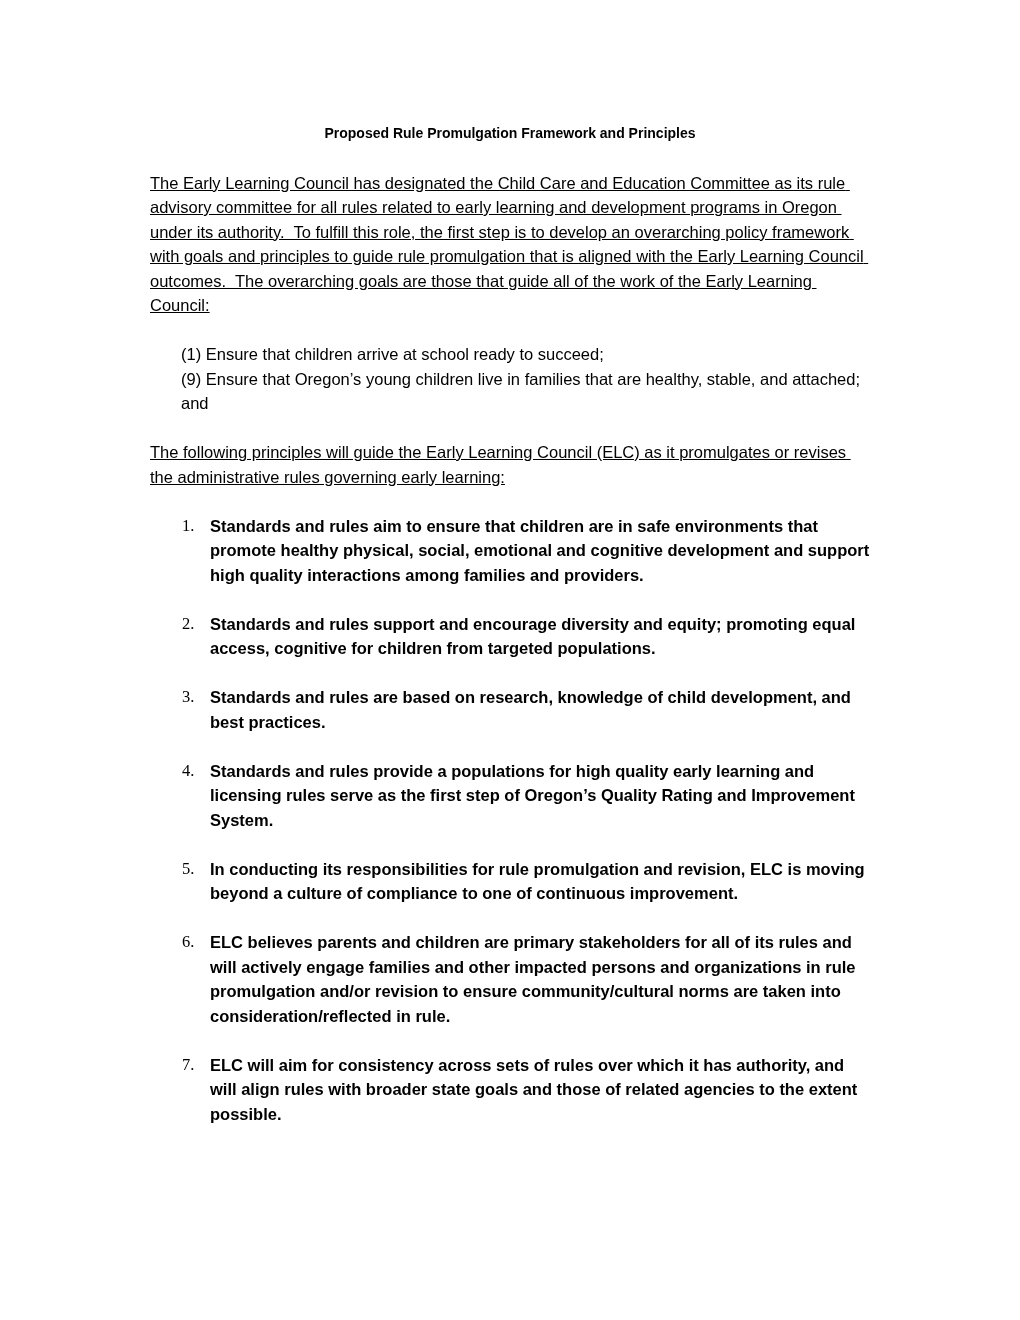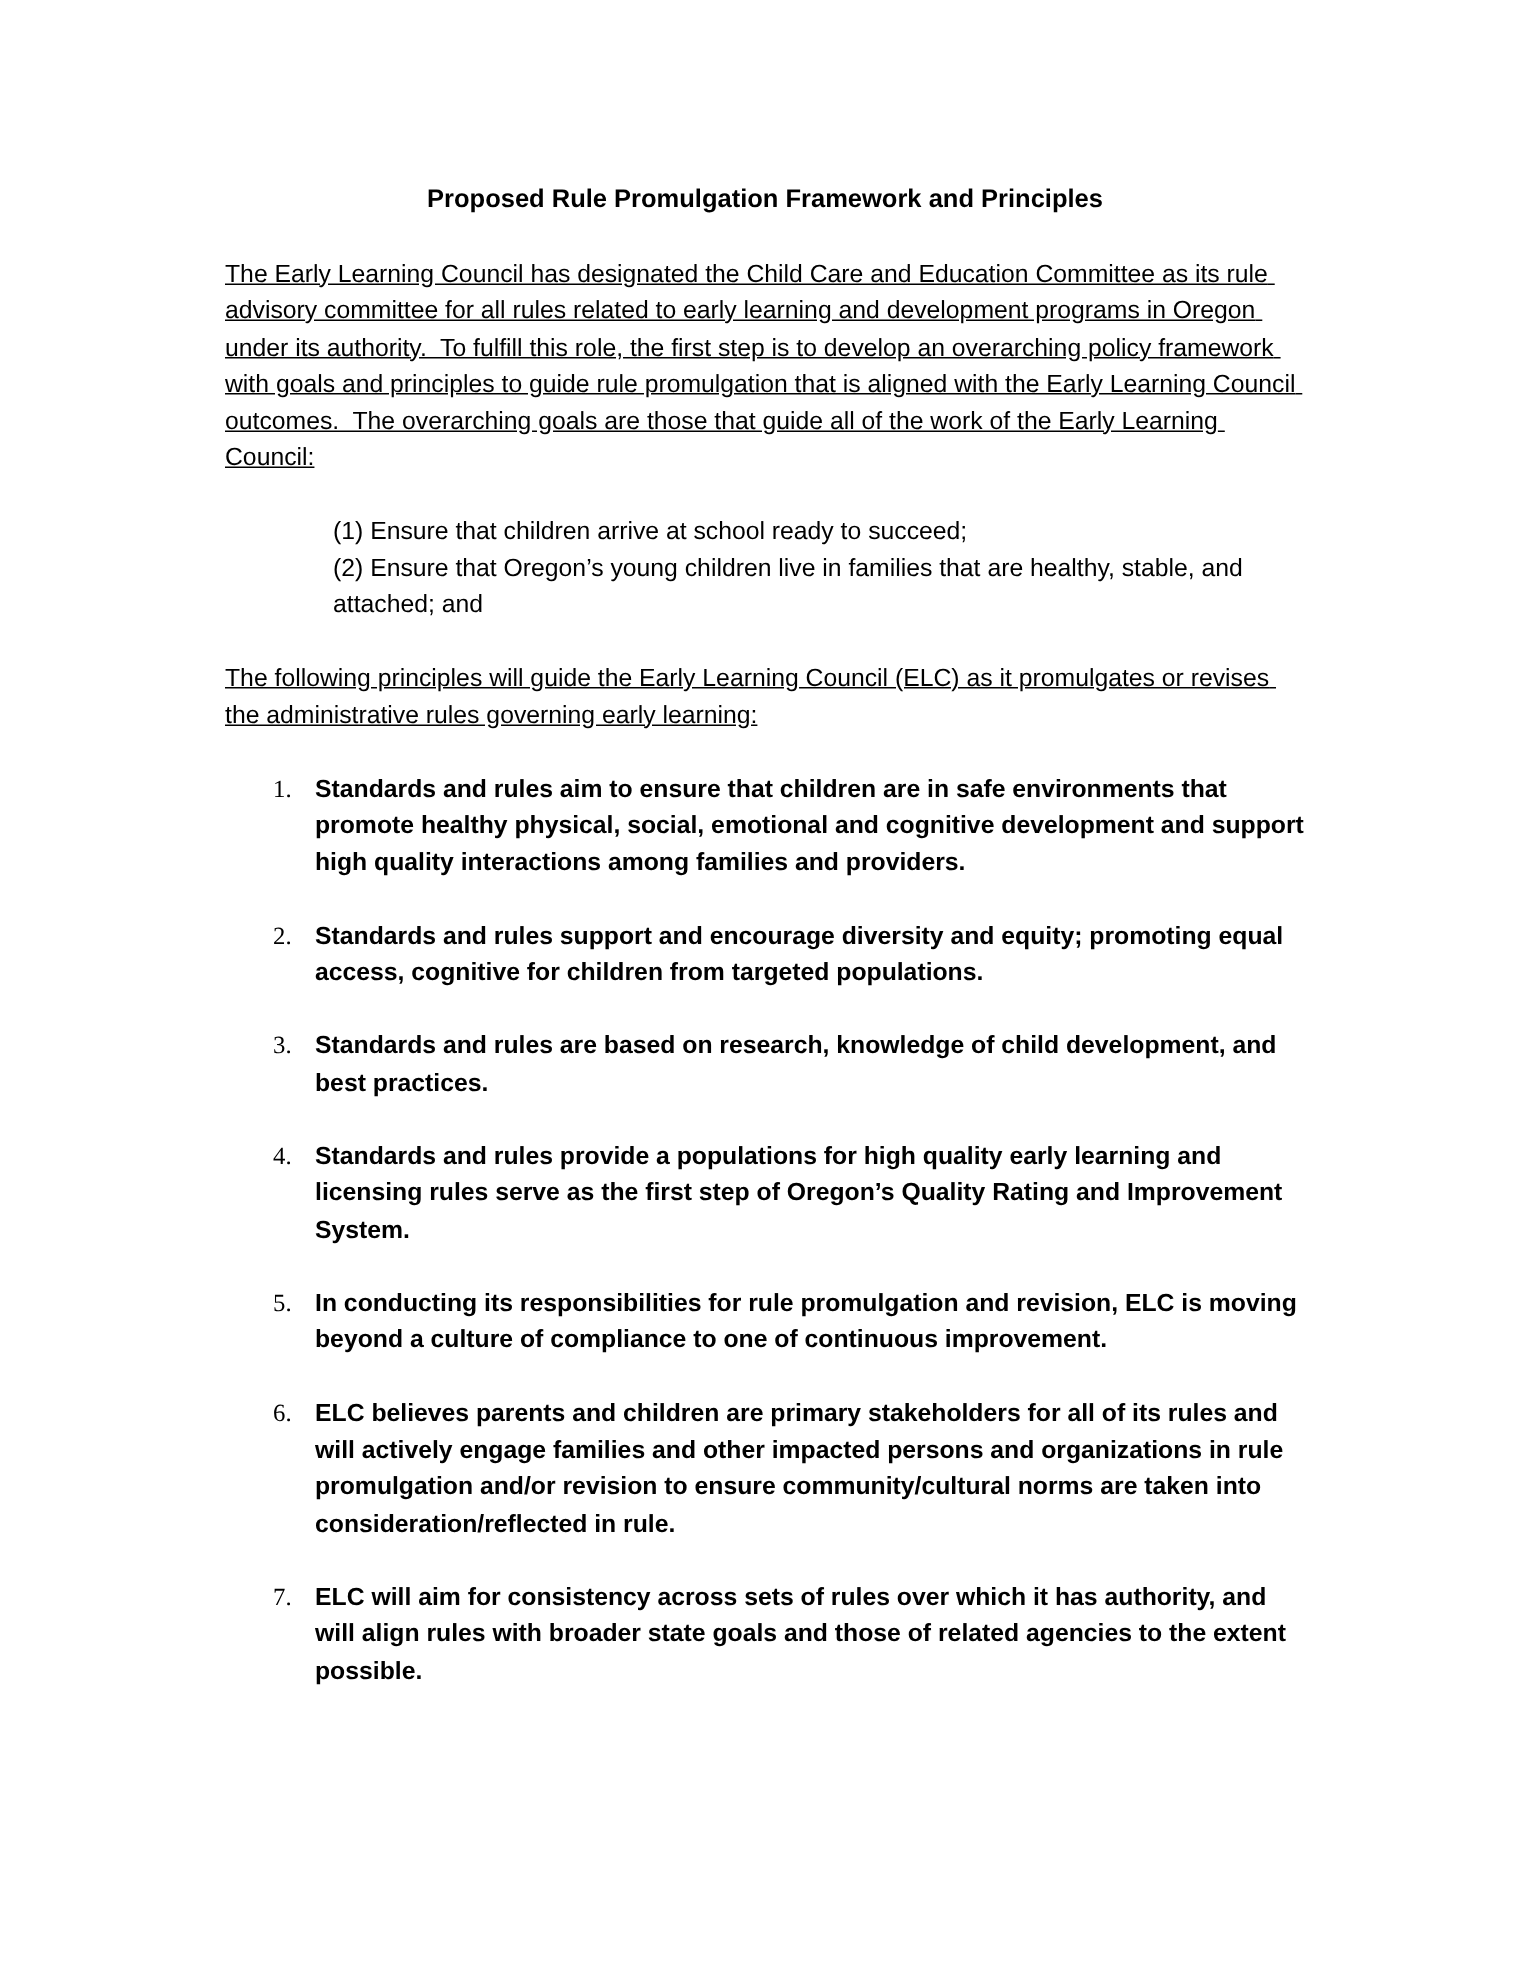--- a/index.html
+++ b/index.html
@@ -20,36 +20,35 @@
     position: absolute;
     top: 121px;
     left: 150px;
     width: 720px;
     font-size: 16.5px;
     line-height: 24.5px;
   }
   .doc-title {
     text-align: center;
     font-weight: bold;
-    font-size: 17px;
+    font-size: 14px;
     margin: 0 0 25px 0;
     white-space: pre-wrap;
   }
   .para {
     margin: 0 0 24.5px 0;
     white-space: pre-wrap;
     text-decoration: underline;
   }
   .goals-list {
     margin: 0 0 24.5px 31px;
     width: 686px;
   }
   .goal-line {
     white-space: pre-wrap;
-    margin-left: 41px;
   }
   .principles-list {
     margin: 0;
     padding: 0;
   }
   .principle {
     display: flex;
     margin: 0 0 24.5px 0;
   }
   .num {
@@ -69,21 +68,21 @@
 
 <div class="page">
   <div class="content">
 
     <h1 class="doc-title">Proposed Rule Promulgation Framework and Principles</h1>
 
     <p class="para">The Early Learning Council has designated the Child Care and Education Committee as its rule advisory committee for all rules related to early learning and development programs in Oregon under its authority.  To fulfill this role, the first step is to develop an overarching policy framework with goals and principles to guide rule promulgation that is aligned with the Early Learning Council outcomes.  The overarching goals are those that guide all of the work of the Early Learning Council:</p>
 
     <div class="goals-list">
         <div class="goal-line">(1) Ensure that children arrive at school ready to succeed;</div>
-        <div class="goal-line">(2) Ensure that Oregon’s young children live in families that are healthy, stable, and attached; and</div>
+        <div class="goal-line">(9) Ensure that Oregon’s young children live in families that are healthy, stable, and attached; and</div>
       </div>
 
     <p class="para">The following principles will guide the Early Learning Council (ELC) as it promulgates or revises the administrative rules governing early learning:</p>
 
     <div class="principles-list">
         <div class="principle">
           <span class="num">1.</span>
           <span class="ptext">Standards and rules aim to ensure that children are in safe environments that promote healthy physical, social, emotional and cognitive development and support high quality interactions among families and providers.</span>
         </div>
         <div class="principle">

